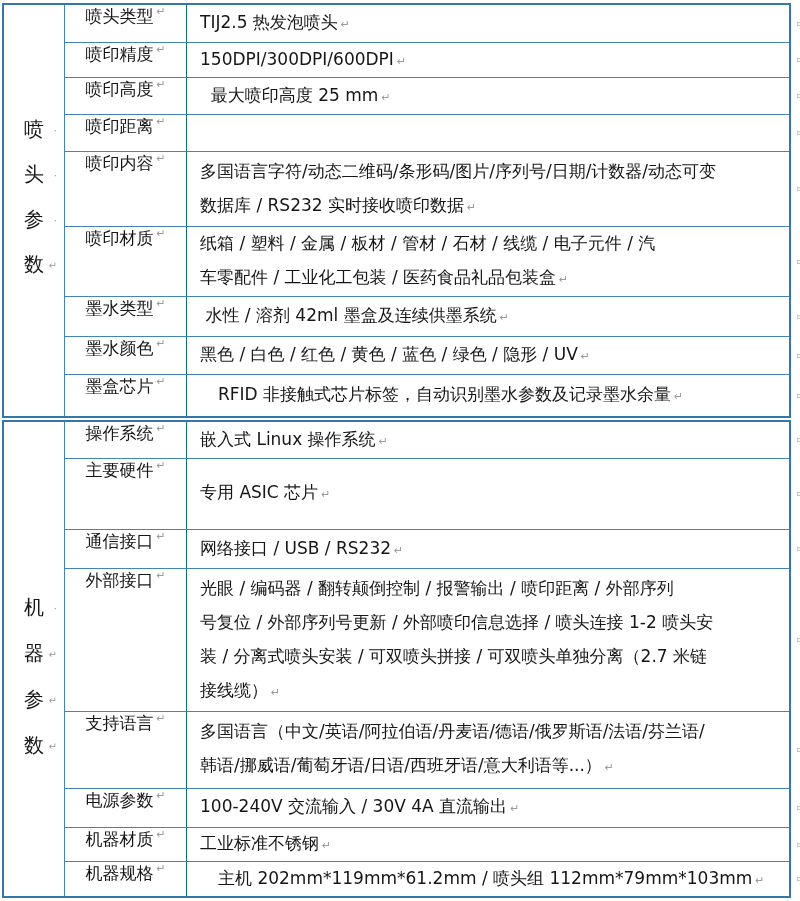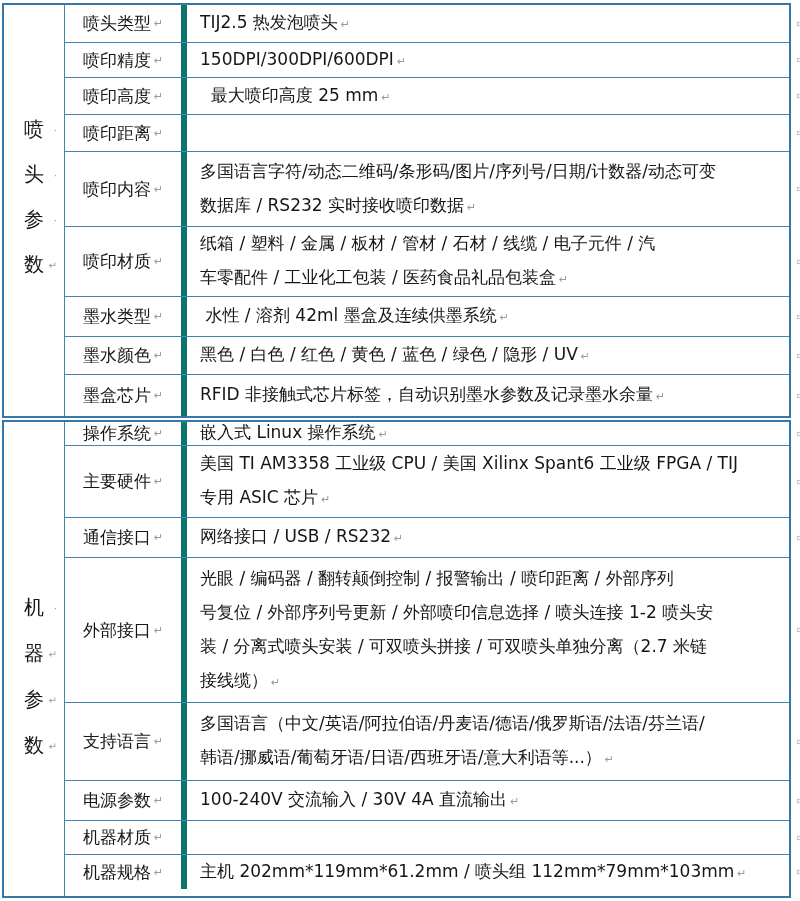--- a/index.html
+++ b/index.html
@@ -43,26 +43,26 @@
     font-size:10px;color:#9a9a9a;line-height:10px;
   }
   
   .rows{margin-left:61px;height:100%;display:flex;flex-direction:column;}
   .row{
     position:relative;
     display:flex;
     box-sizing:border-box;
     border-bottom:1px solid #4285b4;
   }
-  .row.last{border-bottom:none;}
+  .row.last{border-bottom:none;gap:18px;}
   .cell{box-sizing:border-box;display:flex;}
   .cell.label{
     width:122px;
-    border-right:6px solid #0f766e;
-    align-items:center;justify-content:center;
+    border-right:1px solid #0f766e;
+    justify-content:center;
     font-size:17px;
     flex:0 0 auto;
   }
   .cell.value{
     flex:1 1 auto;
     flex-direction:column;justify-content:center;
     padding:0 6px 0 13px;
     font-size:17px;
   }
   .line{line-height:34px;white-space:pre-wrap;}
@@ -183,37 +183,36 @@
   <section class="tbl tbl-2">
     <div class="vlabel">
       <div class="vwrap">
         <div class="vchar"><span>机</span><span class="mark">·</span></div>
         <div class="vchar"><span>器</span><span class="mark">↵</span></div>
         <div class="vchar"><span>参</span><span class="mark">↵</span></div>
         <div class="vchar"><span>数</span><span class="mark">↵</span></div>
       </div>
     </div>
     <div class="rows">
-      <div class="row" style="height:24px">
+      <div class="row" style="height:37px">
         <div class="cell label">
             <span>操作系统</span>
             <span class="mark">↵</span>
           </div>
         <div class="cell value">
             <div class="line">嵌入式 Linux 操作系统<span class="mark">↵</span></div>
           </div>
         <span class="rowend">¤</span>
       </div>
       <div class="row" style="height:72px">
         <div class="cell label">
             <span>主要硬件</span>
             <span class="mark">↵</span>
           </div>
         <div class="cell value">
-            <div class="line">美国 TI AM3358 工业级 CPU / 美国 Xilinx Spant6 工业级 FPGA / TIJ</div>
             <div class="line">专用 ASIC 芯片<span class="mark">↵</span></div>
           </div>
         <span class="rowend">¤</span>
       </div>
       <div class="row" style="height:40px">
         <div class="cell label">
             <span>通信接口</span>
             <span class="mark">↵</span>
           </div>
         <div class="cell value">
@@ -253,20 +252,23 @@
         <div class="cell value">
             <div class="line">100-240V 交流输入 / 30V 4A 直流输出<span class="mark">↵</span></div>
           </div>
         <span class="rowend">¤</span>
       </div>
       <div class="row" style="height:34px">
         <div class="cell label">
             <span>机器材质</span>
             <span class="mark">↵</span>
           </div>
+        <div class="cell value">
+            <div class="line">工业标准不锈钢<span class="mark">↵</span></div>
+          </div>
         <span class="rowend">¤</span>
       </div>
       <div class="row last" style="height:34px">
         <div class="cell label">
             <span>机器规格</span>
             <span class="mark">↵</span>
           </div>
         <div class="cell value">
             <div class="line">主机 202mm*119mm*61.2mm / 喷头组 112mm*79mm*103mm<span class="mark">↵</span></div>
           </div>

